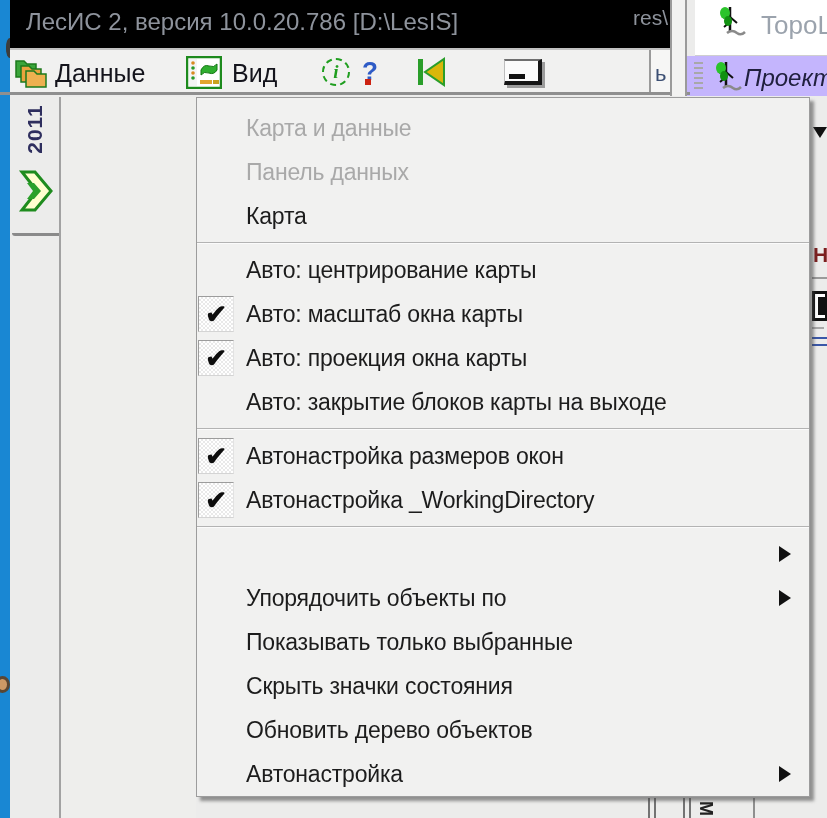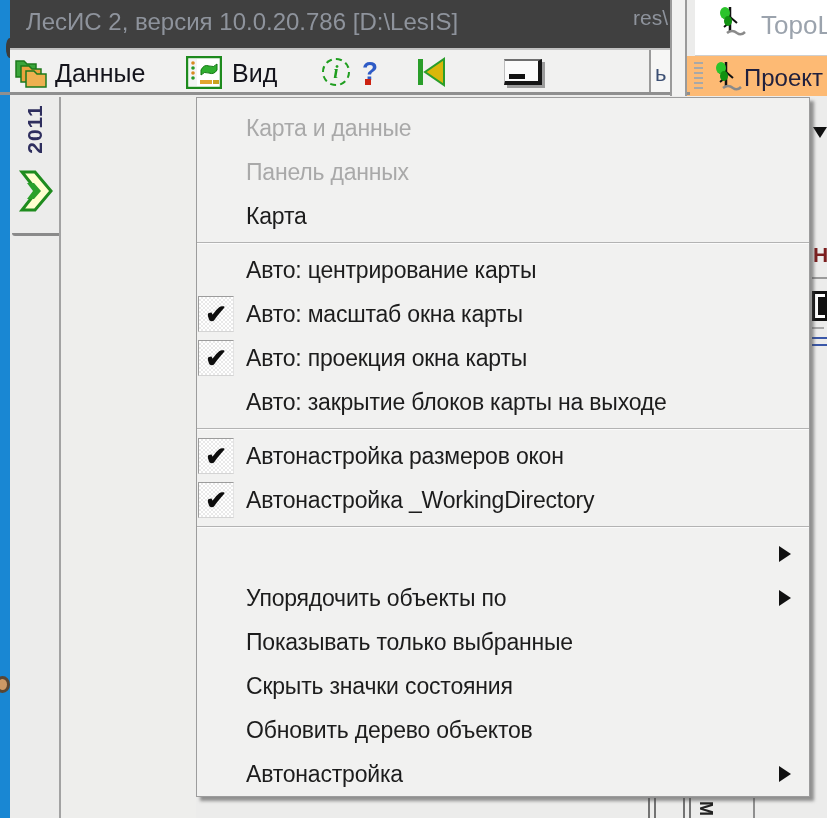--- a/index.html
+++ b/index.html
@@ -6,28 +6,28 @@
   .screen{
     position:relative;width:827px;height:818px;overflow:hidden;
     background:#ececeb;font-family:"Liberation Sans",sans-serif;
     -webkit-font-smoothing:antialiased;
   }
   
   .blue-stripe{position:absolute;left:0;top:0;width:10px;height:818px;background:#1987d3;}
   .edge-blob{position:absolute;left:6px;top:38px;width:8px;height:20px;background:#3c3c3c;border-radius:45%;}
   .edge-ring{position:absolute;left:-5px;top:676px;width:15px;height:17px;border:3px solid #5a4632;border-radius:50%;background:#c96;box-sizing:border-box;}
   
-  .titlebar{position:absolute;left:10px;top:0;width:662px;height:50px;background:#404040;border-bottom:2px solid #c2c2c2;box-sizing:border-box;padding-left:16px;}
+  .titlebar{position:absolute;left:10px;top:0;width:662px;height:50px;background:#000000;border-bottom:2px solid #c2c2c2;box-sizing:border-box;padding-left:16px;}
   .title-text{position:absolute;left:16px;top:8px;font-size:24px;color:#8e939c;white-space:nowrap;}
   .path-fragment{position:absolute;left:633px;top:6px;font-size:21px;color:#8e939c;z-index:1;}
   .v-dividers{position:absolute;left:670px;top:0;width:17px;height:96px;background:#f2f2f1;border-left:2px solid #9a9a9a;border-right:2px solid #9a9a9a;box-sizing:border-box;z-index:2;}
   
   .topright-white{position:absolute;left:687px;top:0;width:140px;height:56px;background:#ffffff;border-bottom:1px solid #cfcfcf;box-sizing:border-box;z-index:1;margin-left:8px;}
   .topol-label{position:absolute;left:66px;top:10px;font-size:26px;color:#9ba3ad;}
-  .topright-gray{position:absolute;left:687px;top:56px;width:140px;height:40px;background:#fdba74;z-index:1;}
+  .topright-gray{position:absolute;left:687px;top:56px;width:140px;height:40px;background:#c4b5fd;z-index:1;font-style:italic;}
   .project-label{position:absolute;left:57px;top:8px;font-size:24px;color:#20203e;}
   .grip{position:absolute;left:7px;top:6px;width:9px;height:28px;
         background:repeating-linear-gradient(to bottom,#a8a8a8 0 2px,transparent 2px 5px);}
   .tree-icon{position:absolute;width:34px;height:34px;}
   
   .toolbar{position:absolute;left:10px;top:50px;width:662px;height:45px;background:#f1f1f0;z-index:1;}
   .toolbar-underline{position:absolute;left:0;top:92px;width:690px;height:3px;background:#8f8f8f;z-index:1;}
   .tb-label{position:absolute;top:9px;font-size:25px;color:#14141c;white-space:nowrap;}
   .folder-icon{position:absolute;left:4px;top:5px;width:36px;height:36px;}
   .view-icon{position:absolute;left:176px;top:6px;width:36px;height:33px;}

